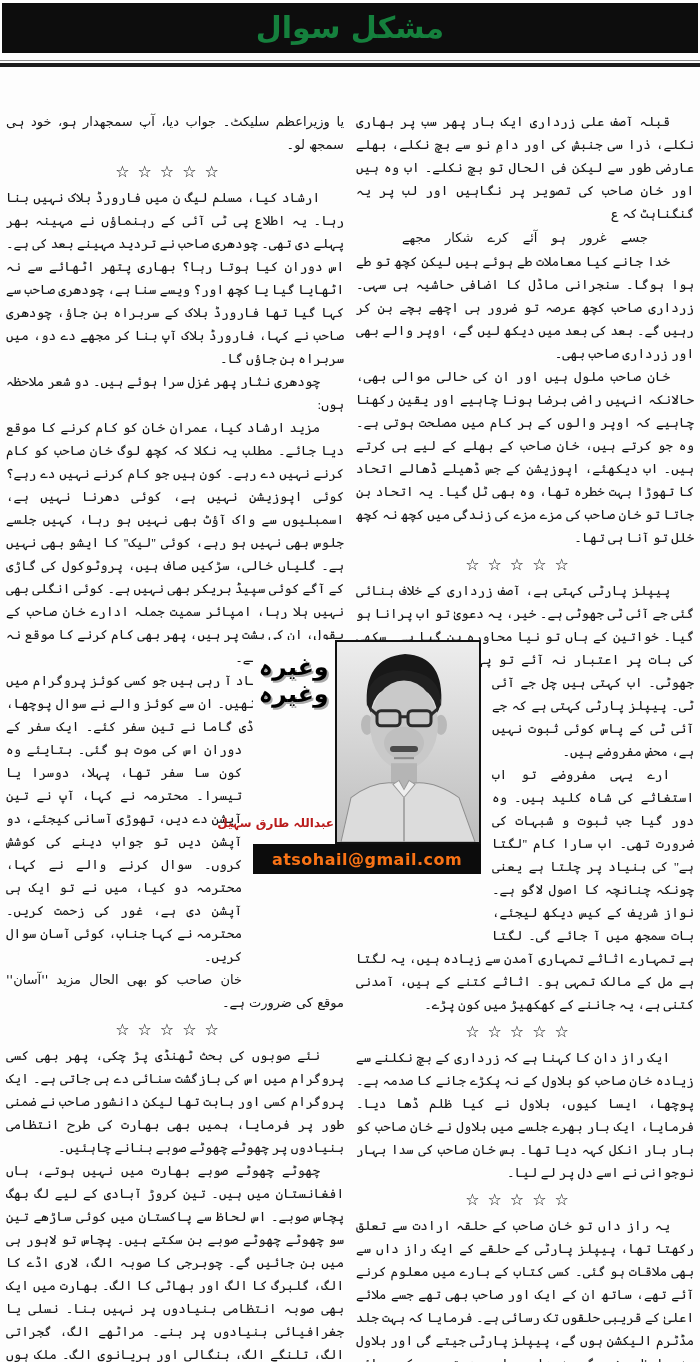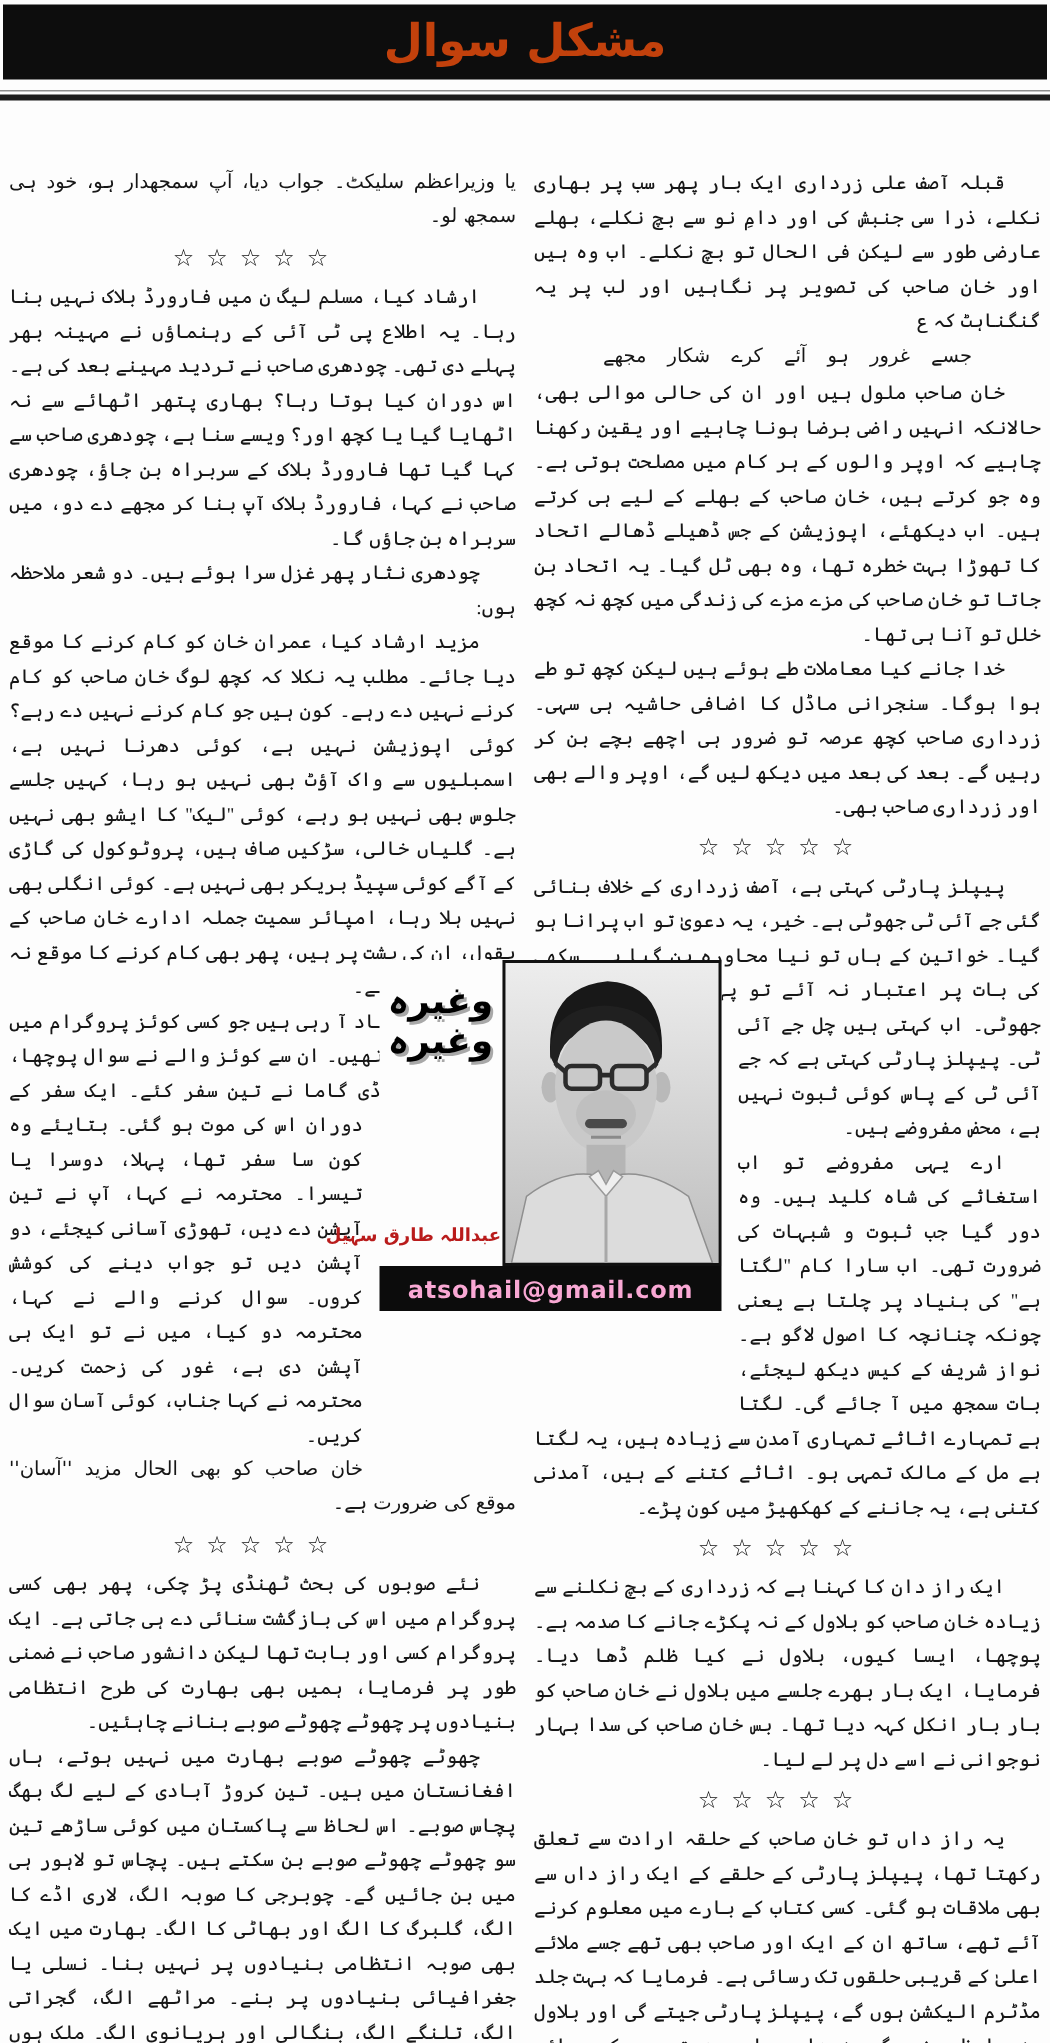--- a/index.html
+++ b/index.html
@@ -8,21 +8,21 @@
     width:700px;height:1362px;
     margin:0 auto;
     background:#fdfdfd;
     overflow:hidden;
     font-family:"DejaVu Sans", sans-serif;
     color:#161616;
   }
   
   .banner{
     position:absolute;top:3px;left:2px;right:2px;height:50px;
-    background:#0d0d0d;color:#c2410c;
+    background:#0d0d0d;color:#15803d;
     display:flex;align-items:center;justify-content:center;
   }
   .banner .title{
     font-size:30px;font-weight:bold;letter-spacing:1px;
     direction:rtl;line-height:1;
   }
   .double-rule{position:absolute;top:60px;left:0;width:700px;}
   .double-rule .thin{height:1px;background:#8d8d8d;}
   .double-rule .thick{height:4px;background:#1d1d1d;margin-top:2px;}
 
@@ -67,43 +67,43 @@
     position:absolute;bottom:14px;right:1px;left:-4px;
     font-size:12px;font-weight:bold;white-space:nowrap;
     text-align:center;color:#b91c1c;
   }
   .photo-frame{
     width:146px;height:204px;box-sizing:border-box;
     border:2px solid #111;background:#d6d6d6;overflow:hidden;
   }
   .photo-frame svg{display:block;width:100%;height:100%;}
   .email-strip{
-    height:30px;background:#0c0c0c;color:#f9a8d4;
+    height:30px;background:#0c0c0c;color:#f97316;
     display:flex;align-items:center;justify-content:center;
     font-size:16px;font-weight:bold;letter-spacing:.5px;direction:ltr;
   }
 </style>
 </head>
 <body>
 
 <div class="page">
 
   <div class="banner">
     <div class="title">مشکل سوال</div>
   </div>
   <div class="double-rule">
     <div class="thin"></div>
     <div class="thick"></div>
   </div>
 
   <div class="col col-right">
     <p class="para indent">قبلہ آصف علی زرداری ایک بار پھر سب پر بھاری نکلے، ذرا سی جنبش کی اور دامِ نو سے بچ نکلے، بھلے عارضی طور سے لیکن فی الحال تو بچ نکلے۔ اب وہ ہیں اور خان صاحب کی تصویر پر نگاہیں اور لب پر یہ گنگناہٹ کہ ع</p>
     <div class="verse">جسے غرور ہو آئے کرے شکار مجھے</div>
+    <p class="para indent">خدا جانے کیا معاملات طے ہوئے ہیں لیکن کچھ تو طے ہوا ہوگا۔ سنجرانی ماڈل کا اضافی حاشیہ ہی سہی۔ زرداری صاحب کچھ عرصہ تو ضرور ہی اچھے بچے بن کر رہیں گے۔ بعد کی بعد میں دیکھ لیں گے، اوپر والے بھی اور زرداری صاحب بھی۔</p>
     <p class="para indent">خان صاحب ملول ہیں اور ان کی حالی موالی بھی، حالانکہ انہیں راضی برضا ہونا چاہیے اور یقین رکھنا چاہیے کہ اوپر والوں کے ہر کام میں مصلحت ہوتی ہے۔ وہ جو کرتے ہیں، خان صاحب کے بھلے کے لیے ہی کرتے ہیں۔ اب دیکھئے، اپوزیشن کے جس ڈھیلے ڈھالے اتحاد کا تھوڑا بہت خطرہ تھا، وہ بھی ٹل گیا۔ یہ اتحاد بن جاتا تو خان صاحب کی مزے مزے کی زندگی میں کچھ نہ کچھ خلل تو آنا ہی تھا۔</p>
-    <p class="para indent">خدا جانے کیا معاملات طے ہوئے ہیں لیکن کچھ تو طے ہوا ہوگا۔ سنجرانی ماڈل کا اضافی حاشیہ ہی سہی۔ زرداری صاحب کچھ عرصہ تو ضرور ہی اچھے بچے بن کر رہیں گے۔ بعد کی بعد میں دیکھ لیں گے، اوپر والے بھی اور زرداری صاحب بھی۔</p>
     <div class="stars">☆☆☆☆☆</div>
     <p class="para indent"><span>پیپلز پارٹی کہتی ہے، آصف زرداری کے خلاف بنائی گئی جے آئی ٹی جھوٹی ہے۔ خیر، یہ دعویٰ تو اب پرانا ہو گیا۔ خواتین کے ہاں تو نیا محاورہ بن گیا ہے۔ سکھی کی بات پر اعتبار نہ آئے تو پہلے کہتی تھیں، چل جھوٹی۔</span> <span class="cutout cutout-left"></span><span>اب کہتی ہیں چل جے آئی ٹی۔ پیپلز پارٹی کہتی ہے کہ جے آئی ٹی کے پاس کوئی ثبوت نہیں ہے، محض مفروضے ہیں۔</span></p>
     <p class="para indent">ارے یہی مفروضے تو اب استغاثے کی شاہ کلید ہیں۔ وہ دور گیا جب ثبوت و شبہات کی ضرورت تھی۔ اب سارا کام ''لگتا ہے'' کی بنیاد پر چلتا ہے یعنی چونکہ چنانچہ کا اصول لاگو ہے۔ نواز شریف کے کیس دیکھ لیجئے، بات سمجھ میں آ جائے گی۔ لگتا ہے تمہارے اثاثے تمہاری آمدن سے زیادہ ہیں، یہ لگتا ہے مل کے مالک تمہی ہو۔ اثاثے کتنے کے ہیں، آمدنی کتنی ہے، یہ جاننے کے کھکھیڑ میں کون پڑے۔</p>
     <div class="stars">☆☆☆☆☆</div>
     <p class="para indent">ایک راز دان کا کہنا ہے کہ زرداری کے بچ نکلنے سے زیادہ خان صاحب کو بلاول کے نہ پکڑے جانے کا صدمہ ہے۔ پوچھا، ایسا کیوں، بلاول نے کیا ظلم ڈھا دیا۔ فرمایا، ایک بار بھرے جلسے میں بلاول نے خان صاحب کو بار بار انکل کہہ دیا تھا۔ بس خان صاحب کی سدا بہار نوجوانی نے اسے دل پر لے لیا۔</p>
     <div class="stars">☆☆☆☆☆</div>
     <p class="para indent">یہ راز داں تو خان صاحب کے حلقہ ارادت سے تعلق رکھتا تھا، پیپلز پارٹی کے حلقے کے ایک راز داں سے بھی ملاقات ہو گئی۔ کسی کتاب کے بارے میں معلوم کرنے آئے تھے، ساتھ ان کے ایک اور صاحب بھی تھے جسے ملائے اعلیٰ کے قریبی حلقوں تک رسائی ہے۔ فرمایا کہ بہت جلد مڈٹرم الیکشن ہوں گے، پیپلز پارٹی جیتے گی اور بلاول وزیراعظم بنیں گے، زرداری صاحب بدستور سر کی چھاؤں رہیں گے۔</p>
     <p class="para indent">بلاول کیسے یعنی کس طرح کے وزیراعظم ہوں گے۔ وزیراعظم الیکٹ</p>
   </div>
 

